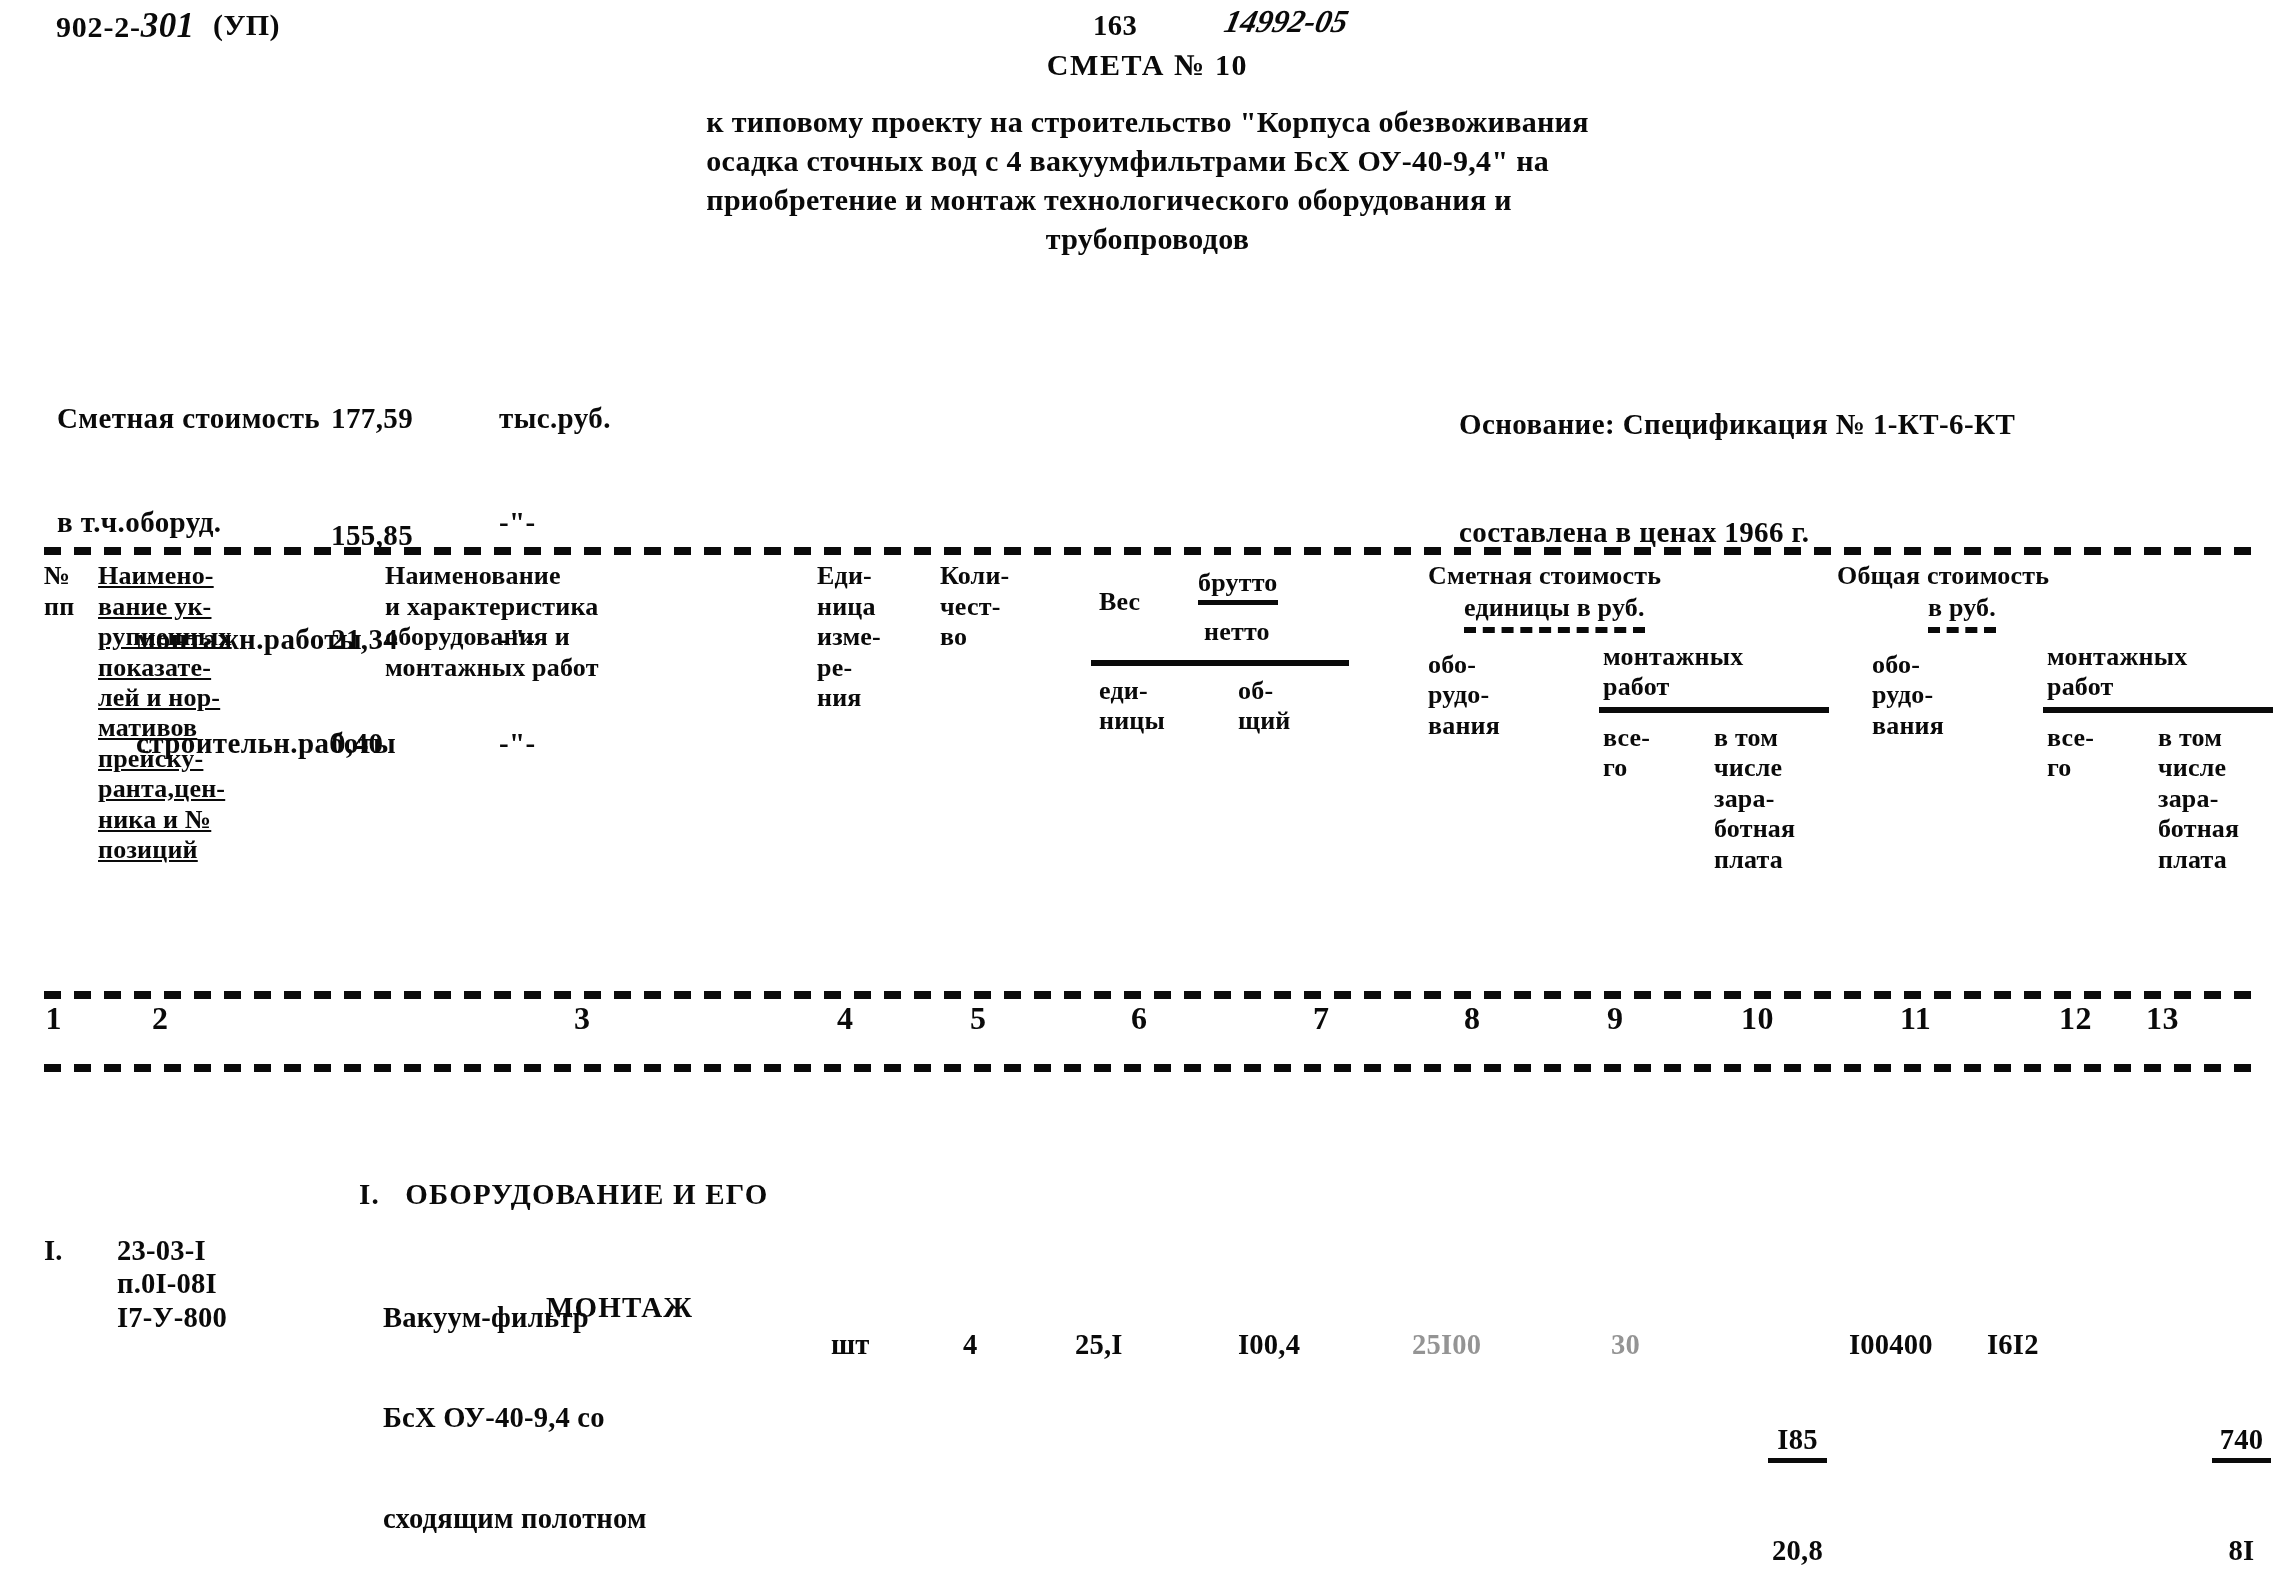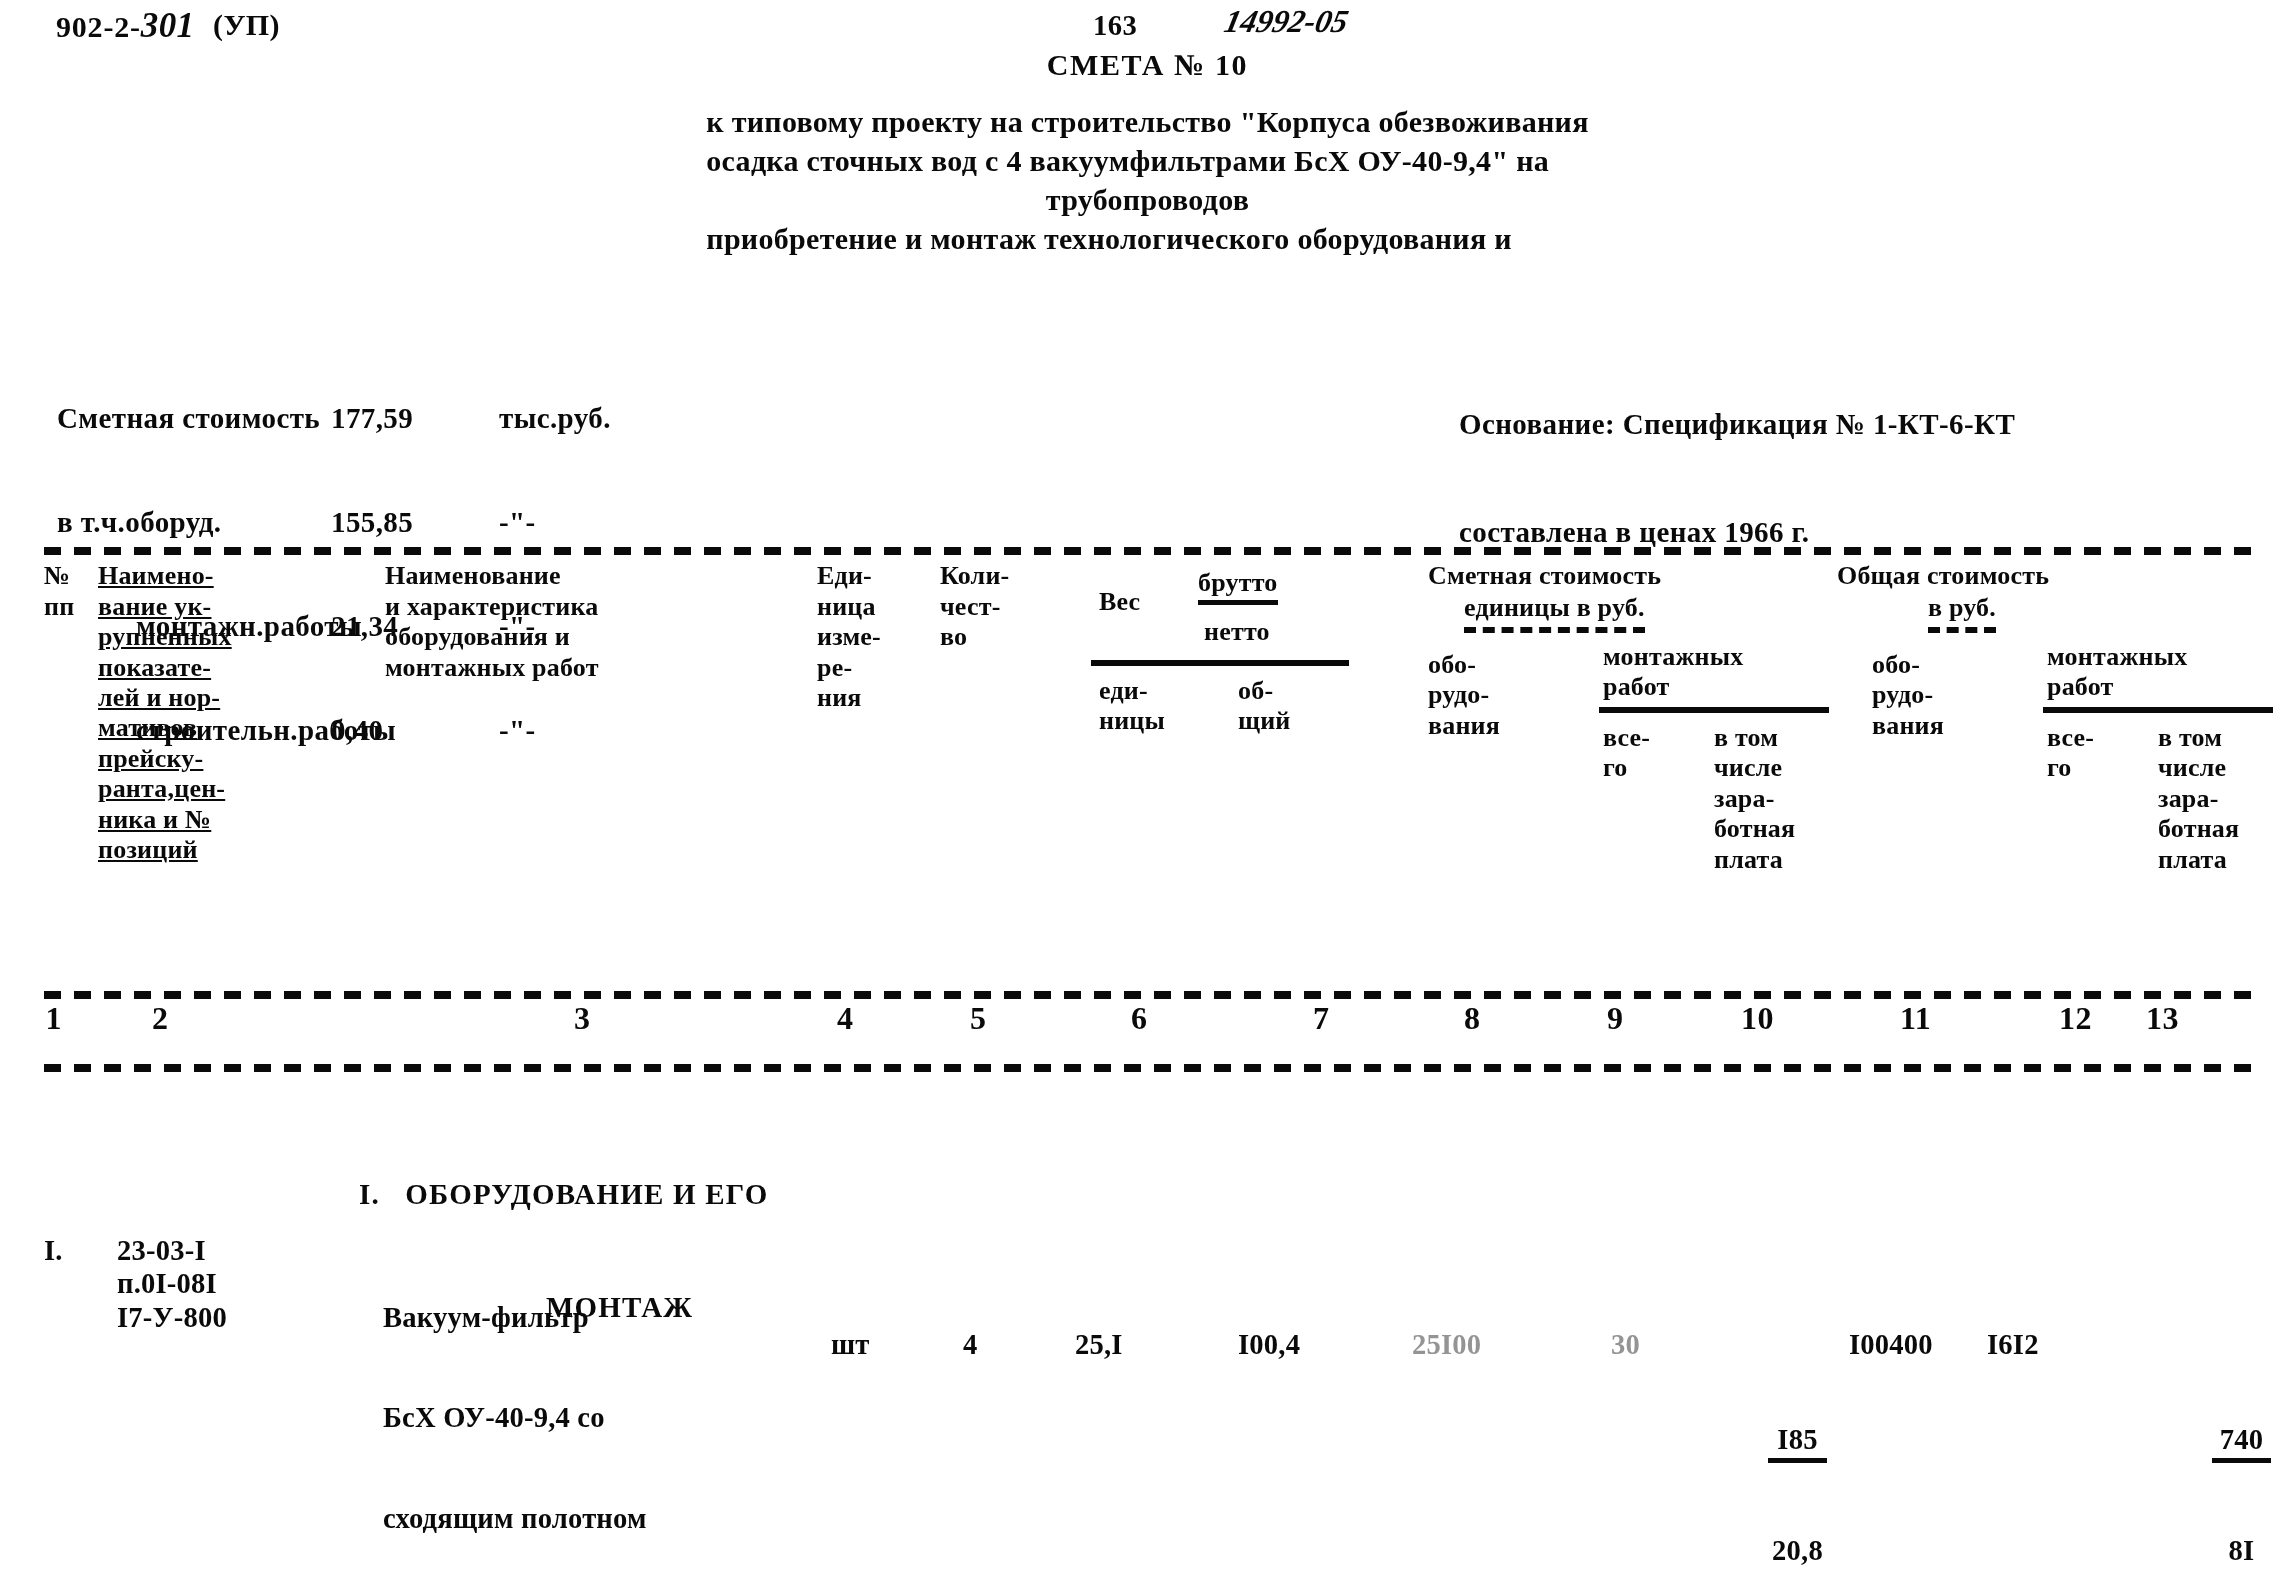--- a/index.html
+++ b/index.html
@@ -44,21 +44,21 @@
 
   
   #summary{position:absolute;left:57px;top:333px;font-size:29px;line-height:1.22;}
   .sum-row{display:flex;align-items:flex-start;}
   .sum-label{display:inline-block;}
   .sum-val{display:inline-block;}
   .sum-unit{display:inline-block;}
   #sum-r1 .sum-label{width:274px;}
   #sum-r1 .sum-val{width:168px;}
   #sum-r2 .sum-label{width:274px;}
-  #sum-r2 .sum-val{width:168px;}
+  #sum-r2 .sum-val{width:168px;margin-top:13px;}
   #sum-r3 .sum-label{width:274px;padding-left:79px;box-sizing:border-box;}
   #sum-r3 .sum-val{width:168px;}
   #sum-r4 .sum-label{width:274px;padding-left:79px;box-sizing:border-box;}
   #sum-r4 .sum-val{width:168px;}
   #summary .sum-row{margin-top:-2.4px;}
 
   #basis{position:absolute;left:1459px;top:335px;font-size:29px;line-height:1.24;}
 
   
   #table{position:absolute;left:44px;top:547px;width:2213px;}
@@ -97,22 +97,22 @@
   <div id="top-code" class="tw"><span class="typed">902-2-</span><span class="hand">301</span></div>
   <div id="stage-mark" class="tw">(УП)</div>
   <div id="page-number" class="tw">163</div>
   <div id="archive-number" class="hand">14992-05</div>
 
   <div id="title-block">
     <div id="doc-title" class="tw">СМЕТА № 10</div>
     <div id="title-lines">
       <div class="title-line tw">к типовому проекту на строительство "Корпуса обезвоживания</div>
       <div class="title-line tw">осадка сточных вод с 4 вакуумфильтрами БсХ ОУ-40-9,4" на</div>
+      <div class="title-line tw">приобретение и монтаж технологического оборудования и</div>
       <div class="title-line tw" style="text-align:center;">трубопроводов</div>
-      <div class="title-line tw">приобретение и монтаж технологического оборудования и</div>
     </div>
   </div>
 
   <div id="summary" class="tw">
     <div class="sum-row" id="sum-r1">
       <span class="sum-label">Сметная стоимость</span>
       <span class="sum-val">177,59</span>
       <span class="sum-unit">тыс.руб.</span>
     </div>
     <div class="sum-row" id="sum-r2">

